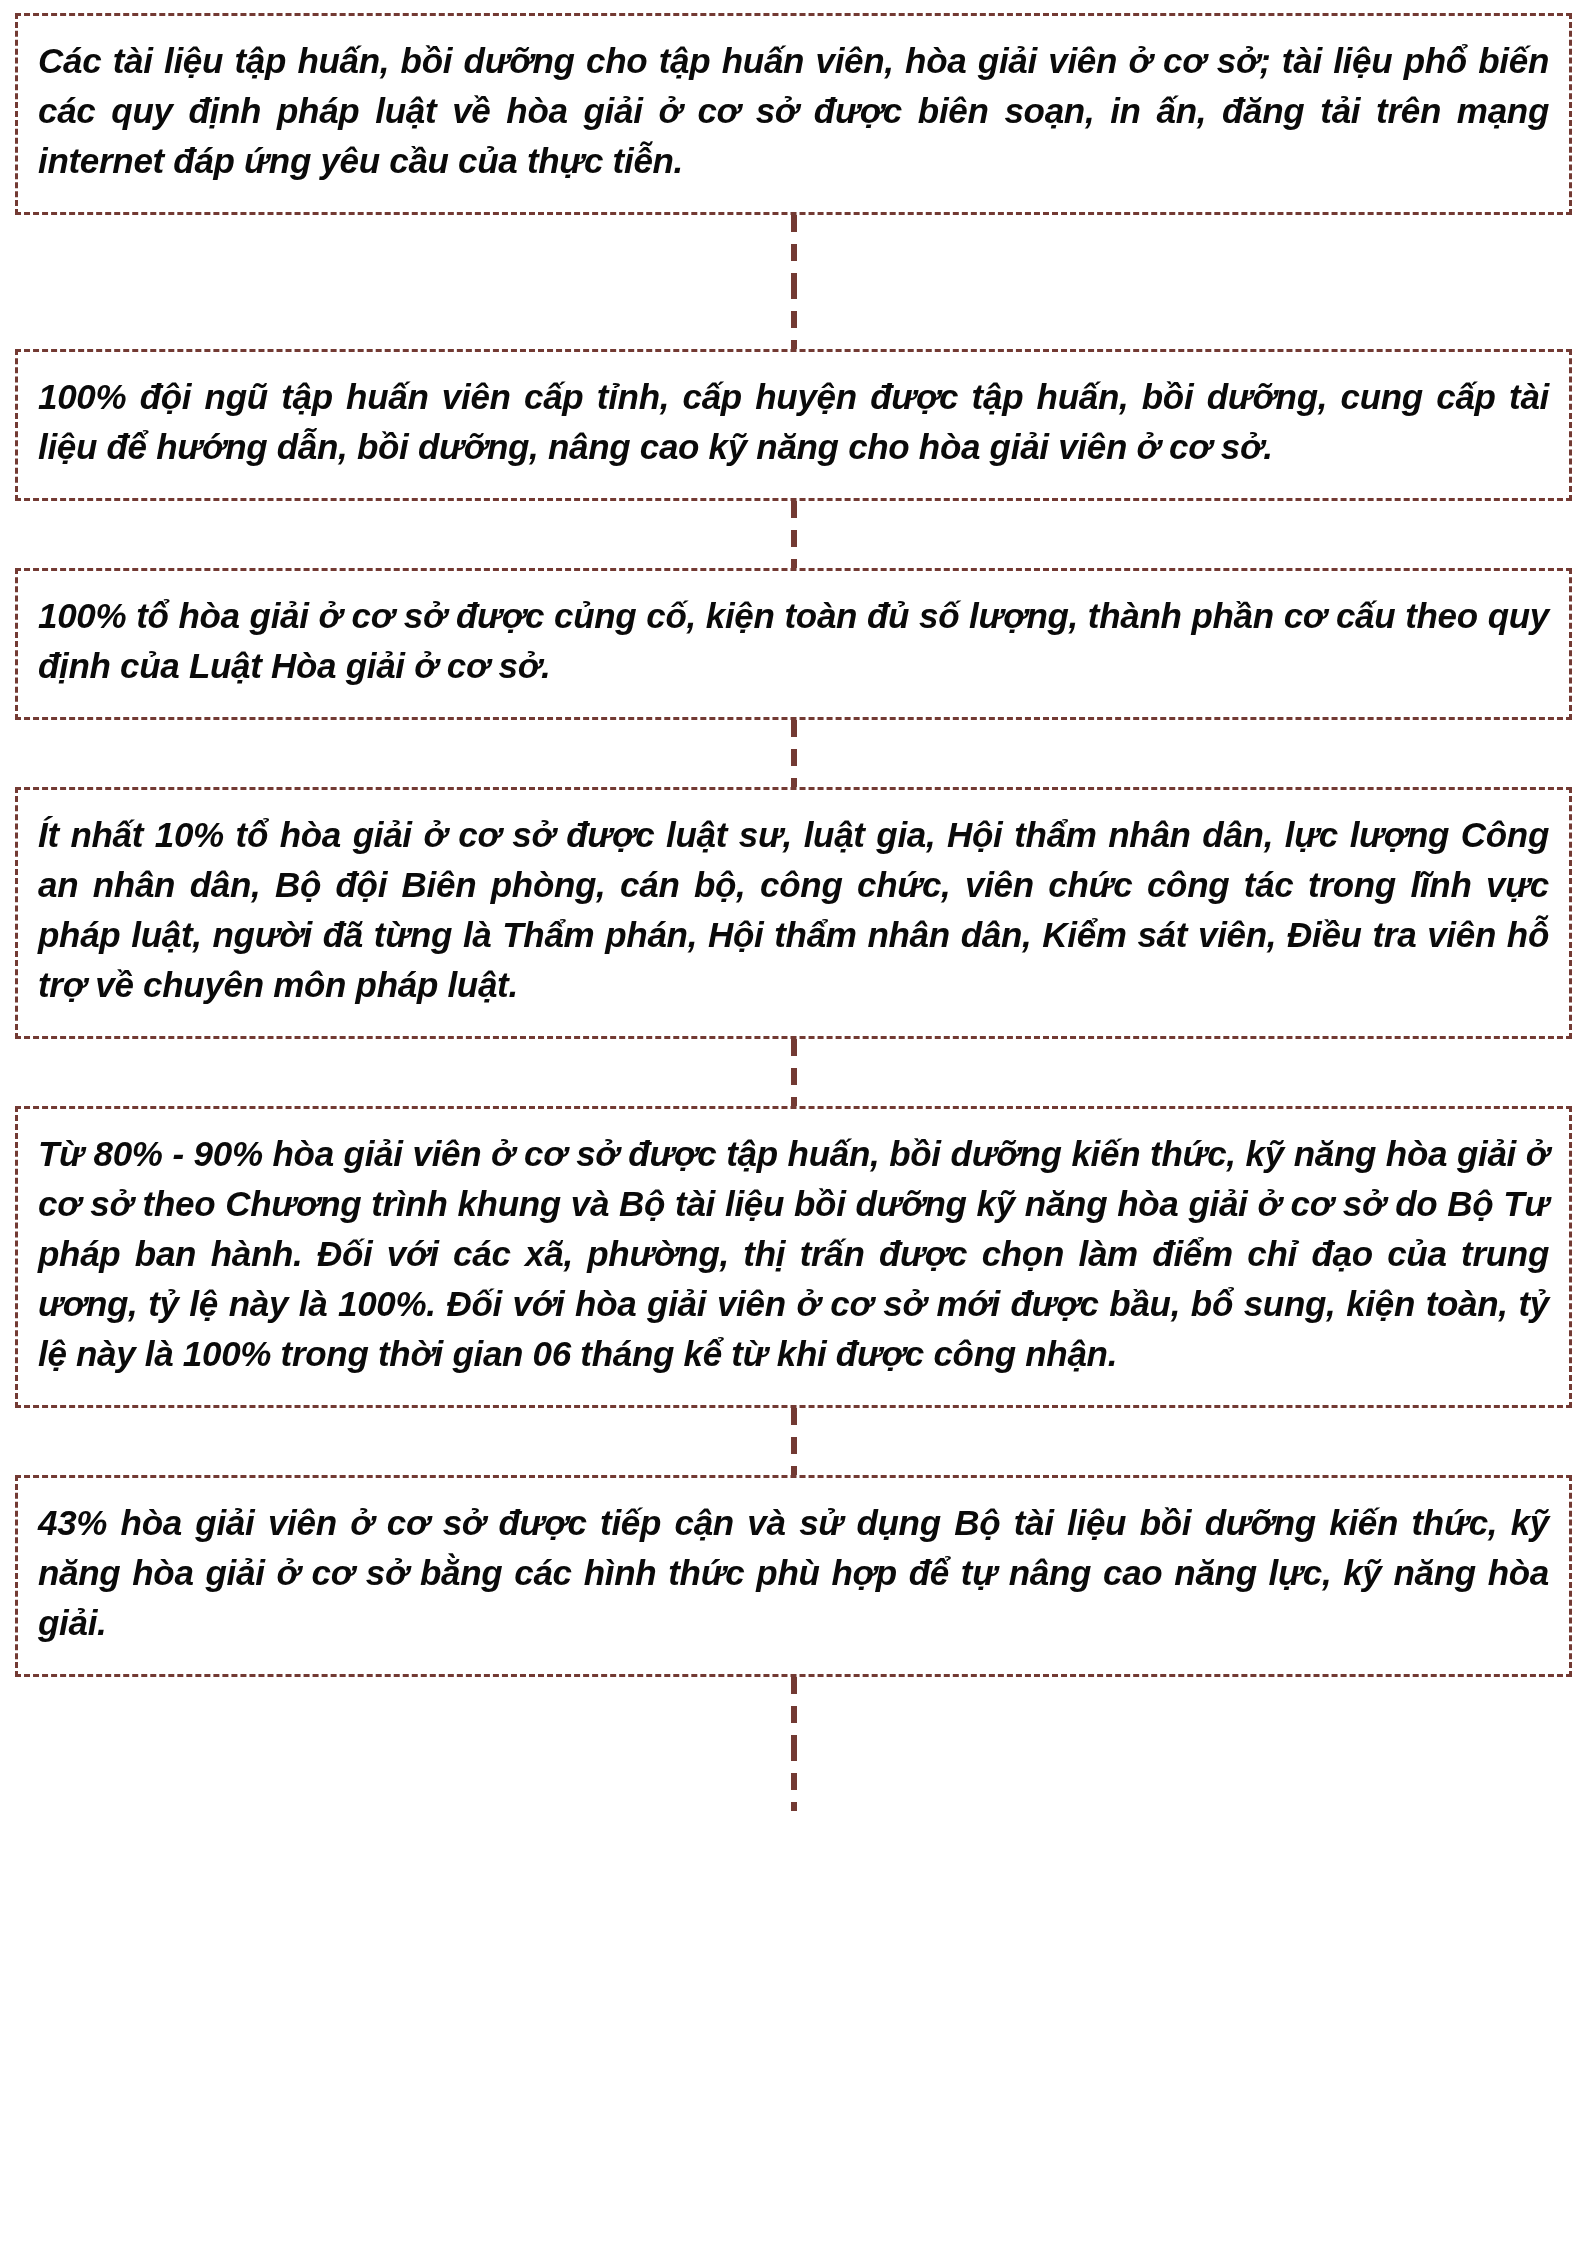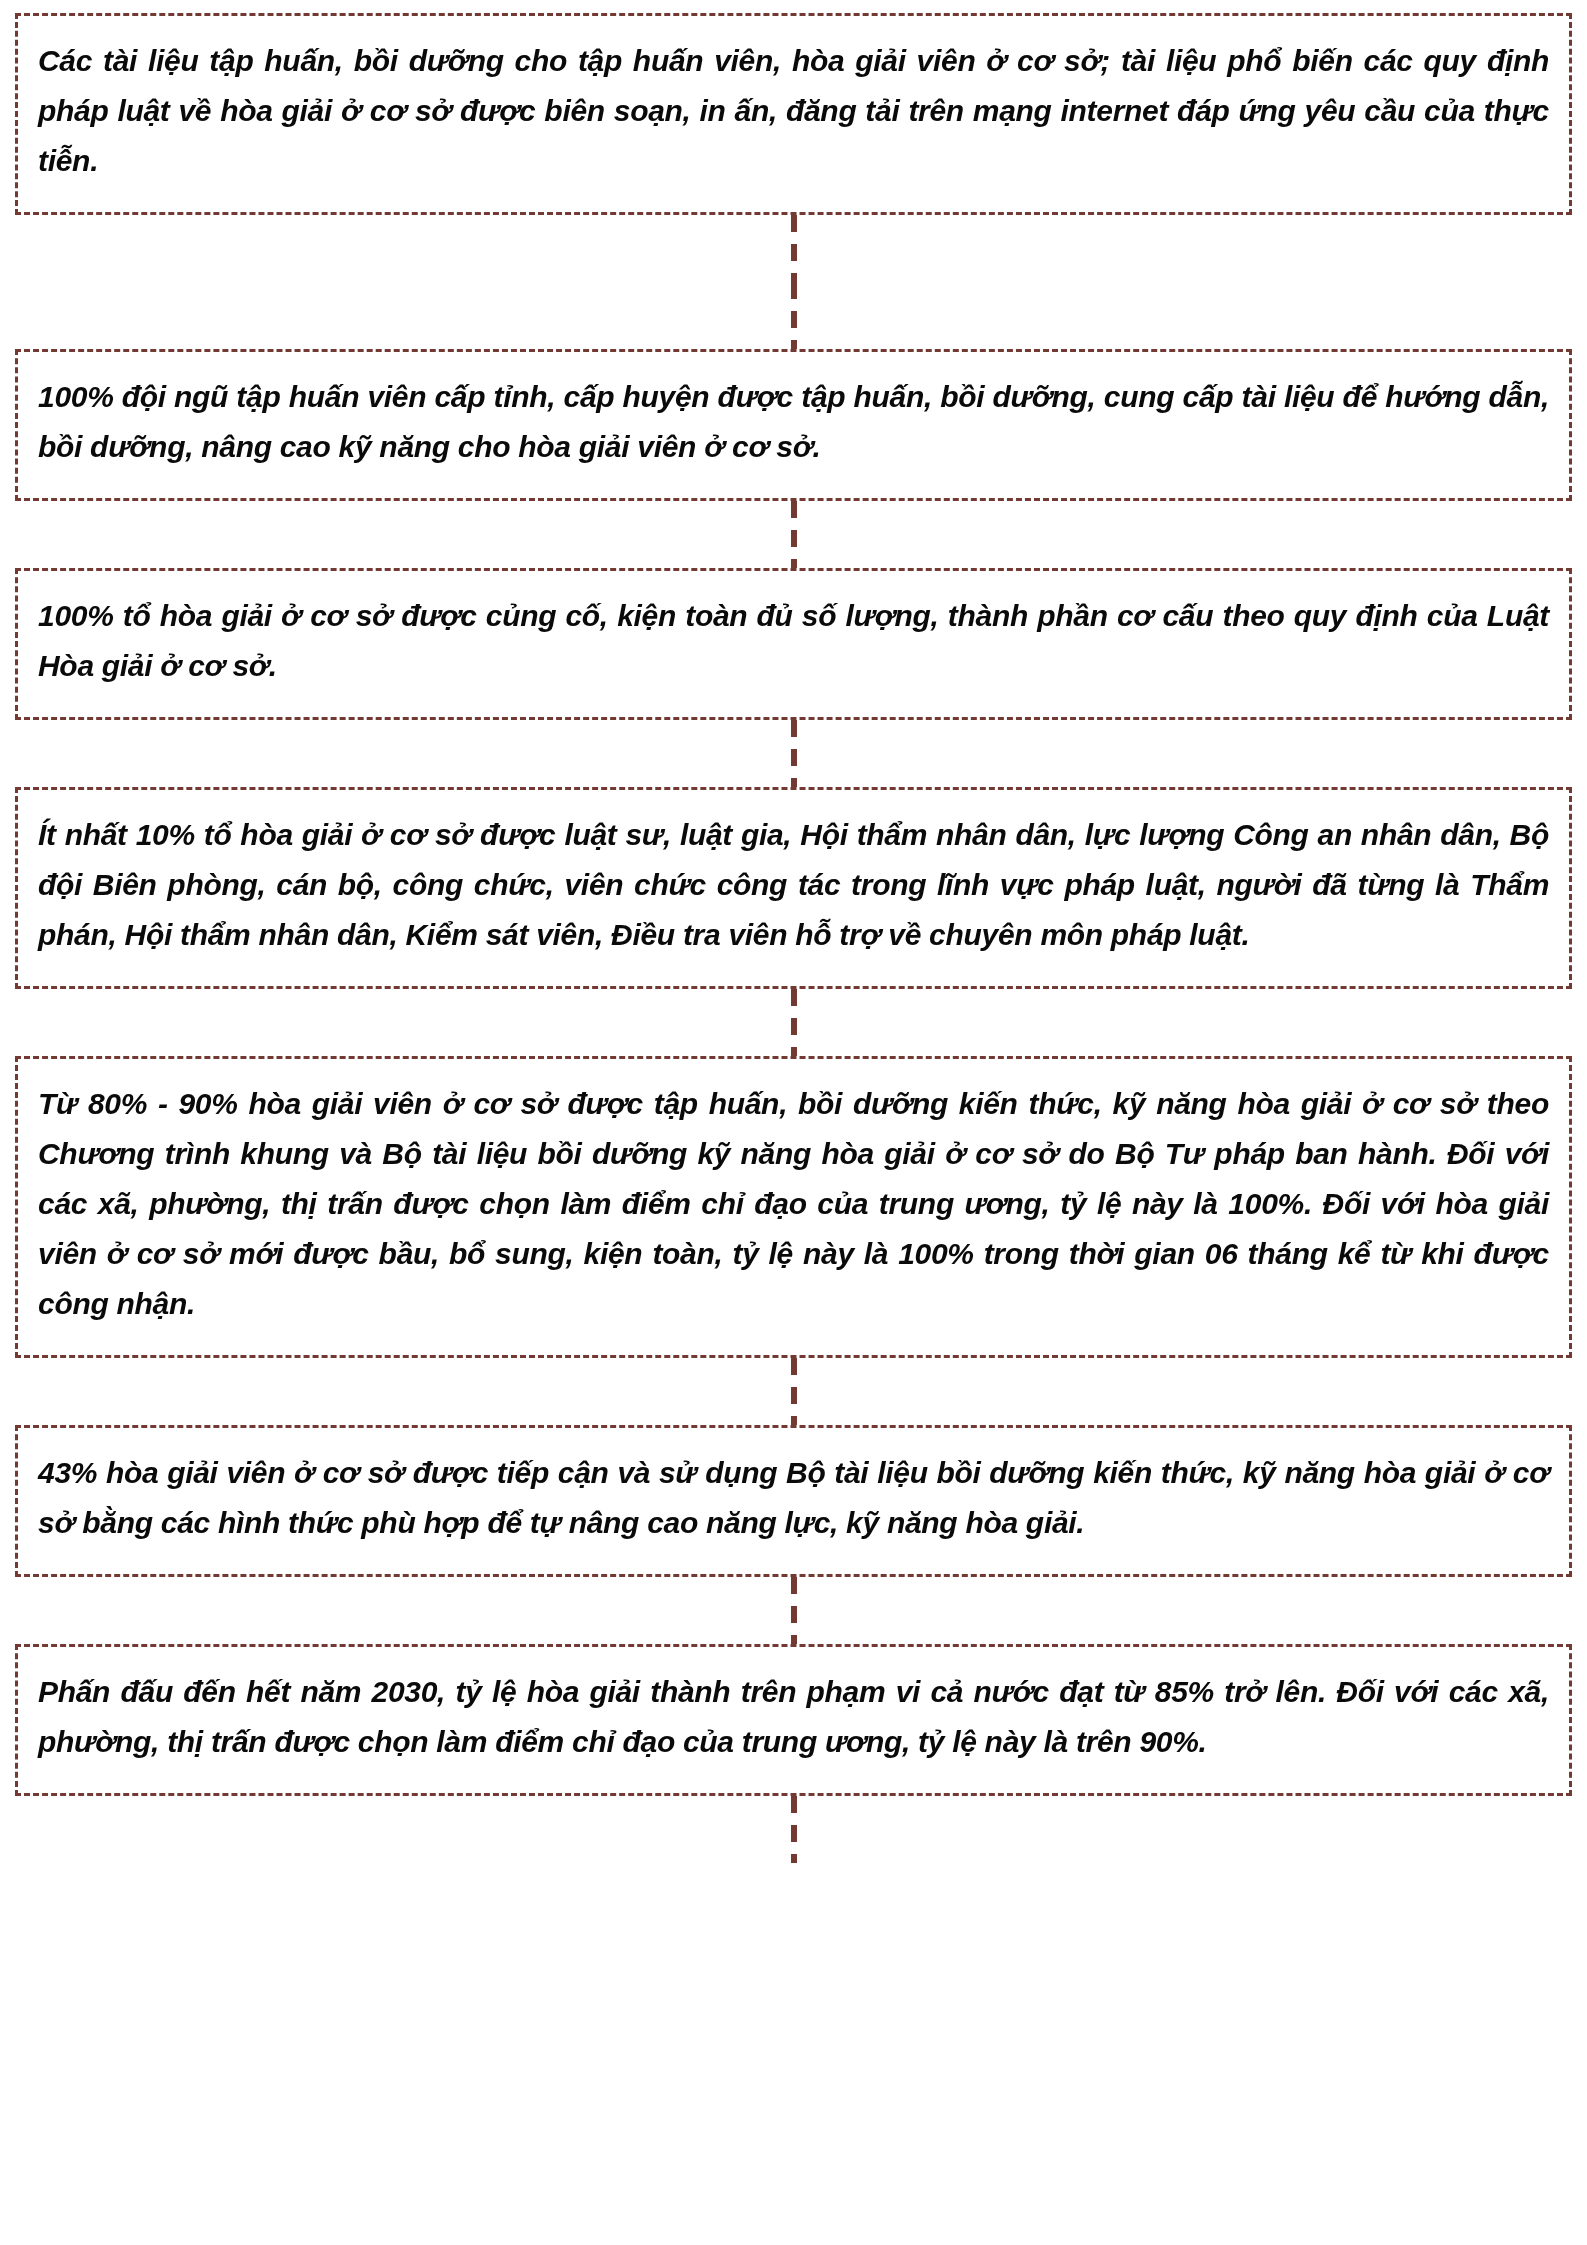--- a/index.html
+++ b/index.html
@@ -25,21 +25,21 @@
   }
   .goal-box {
     border: 3px dashed var(--accent);
     background: var(--bg);
     padding: 20px 20px 26px 20px;
     width: 100%;
   }
   .goal-box p {
     margin: 0;
     color: var(--text);
-    font-size: 30px;
+    font-size: 35px;
     line-height: 50px;
     font-weight: bold;
     font-style: italic;
     font-stretch: condensed;
     letter-spacing: -0.3px;
     text-align: justify;
   }
   .connector {
     width: 6px;
     height: 67px;
@@ -83,19 +83,16 @@
   <div class="goal-box">
     <p>Từ 80% - 90% hòa giải viên ở cơ sở được tập huấn, bồi dưỡng kiến thức, kỹ năng hòa giải ở cơ sở theo Chương trình khung và Bộ tài liệu bồi dưỡng kỹ năng hòa giải ở cơ sở do Bộ Tư pháp ban hành. Đối với các xã, phường, thị trấn được chọn làm điểm chỉ đạo của trung ương, tỷ lệ này là 100%. Đối với hòa giải viên ở cơ sở mới được bầu, bổ sung, kiện toàn, tỷ lệ này là 100% trong thời gian 06 tháng kể từ khi được công nhận.</p>
   </div>
   <div class="connector"></div>
 
   <div class="goal-box">
     <p>43% hòa giải viên ở cơ sở được tiếp cận và sử dụng Bộ tài liệu bồi dưỡng kiến thức, kỹ năng hòa giải ở cơ sở bằng các hình thức phù hợp để tự nâng cao năng lực, kỹ năng hòa giải.</p>
   </div>
   <div class="connector"></div>
 
-  <div class="goal-box">
-    <p>Phấn đấu đến hết năm 2030, tỷ lệ hòa giải thành trên phạm vi cả nước đạt từ 85% trở lên. Đối với các xã, phường, thị trấn được chọn làm điểm chỉ đạo của trung ương, tỷ lệ này là trên 90%.</p>
-  </div>
   <div class="connector"></div>
 
 
 </div>
 
 </body></html>

